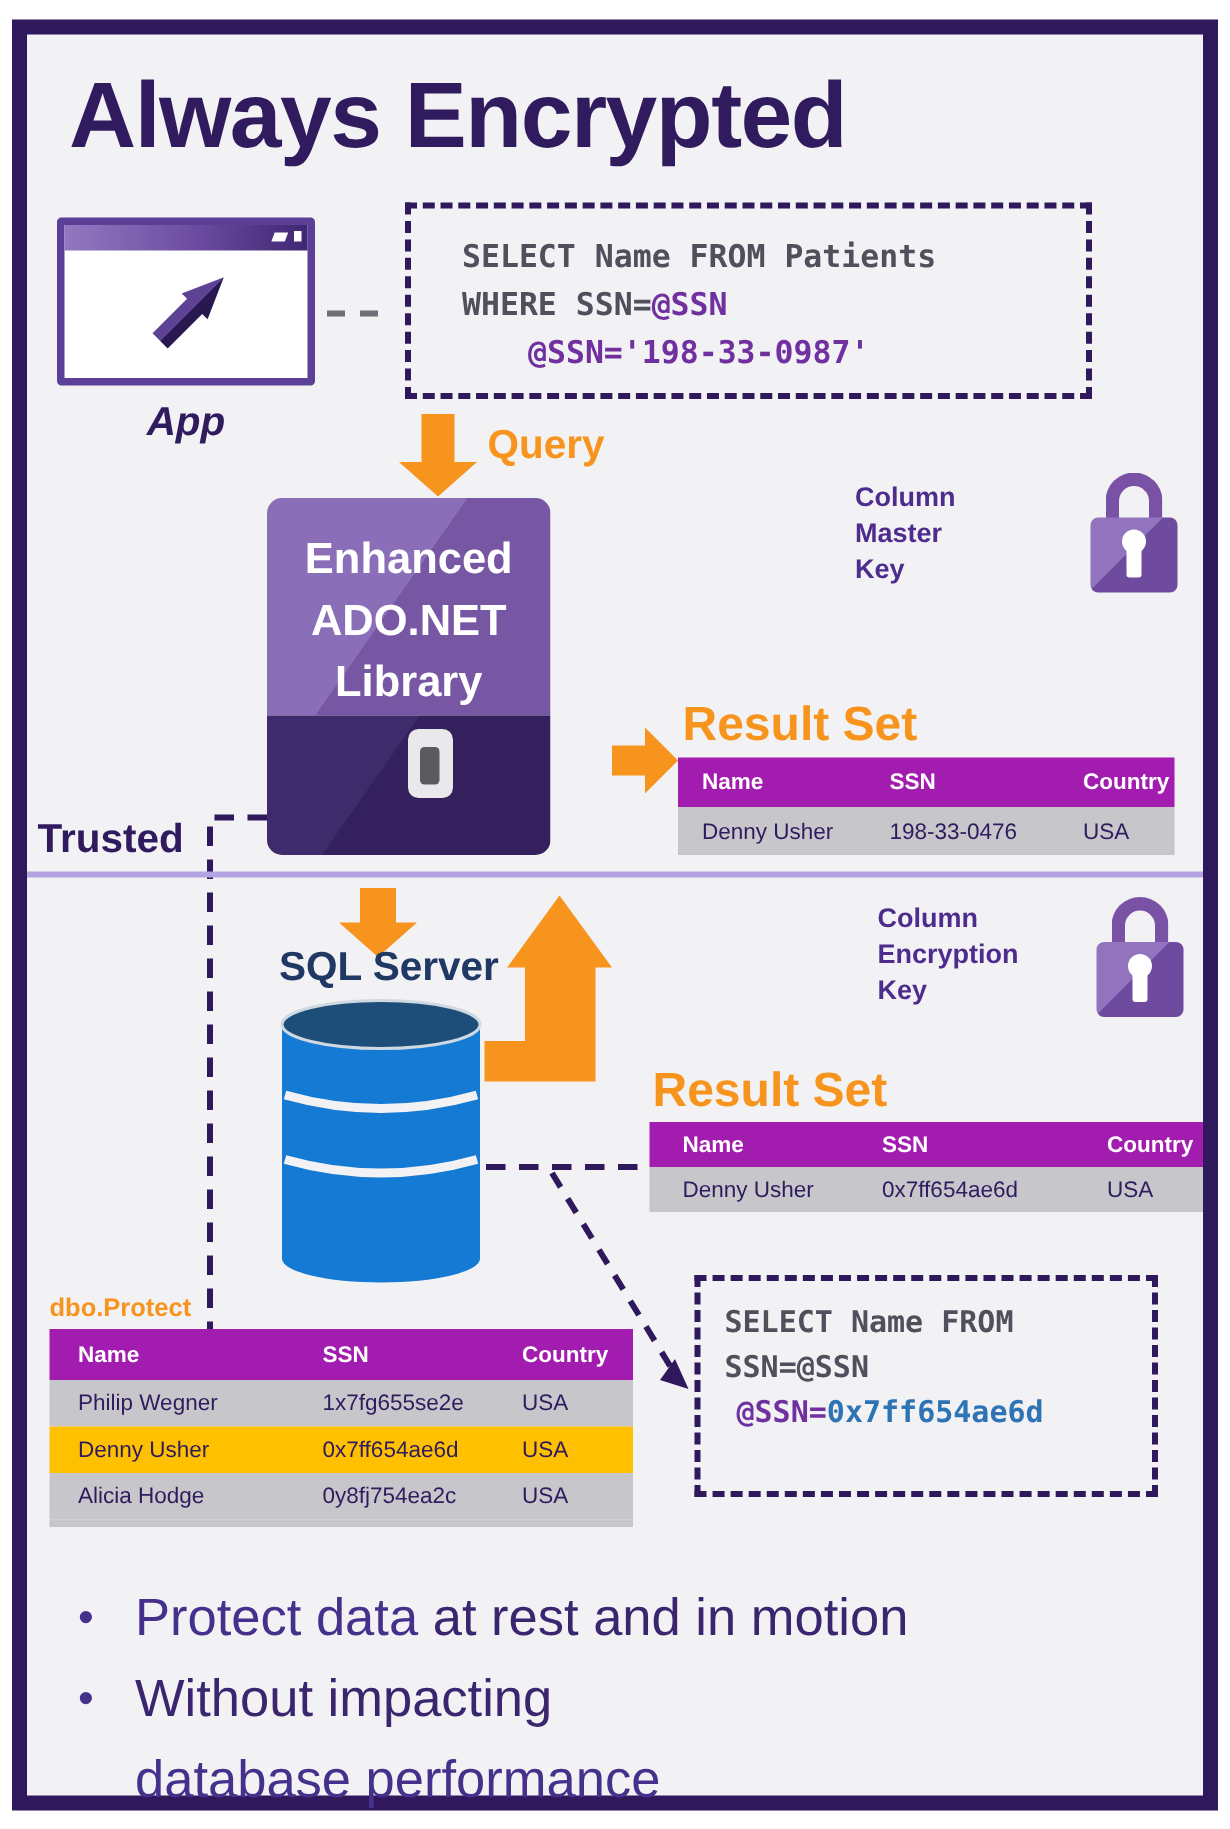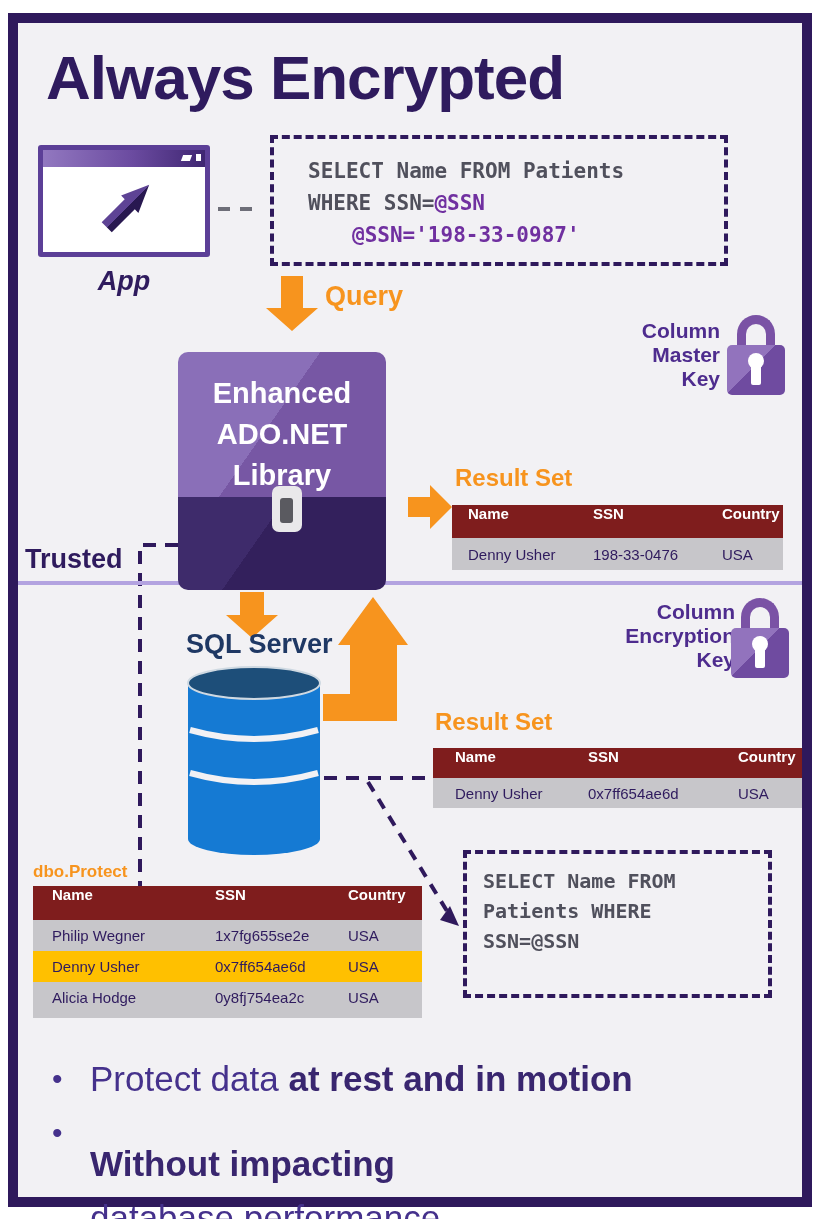--- a/index.html
+++ b/index.html
@@ -30,65 +30,65 @@
   .sql-box-top{left:270px;top:135px;width:458px;height:131px;padding:16px 0 0 34px;font-size:21px;line-height:32px;}
   .sql-box-bottom{left:463px;top:850px;width:309px;height:148px;padding:12px 0 0 16px;font-size:20px;line-height:30px;}
   .code-purple{color:#7030A0;}
   .code-blue{color:#2E74B5;}
   .indent1{padding-left:44px;}
   .indent2{padding-left:8px;}
 
   .query-label{left:325px;top:281px;font-size:27px;font-weight:bold;color:#F7941E;z-index:3;}
 
   
-  .key-label{width:150px;text-align:right;font-size:21px;font-weight:bold;color:#4E2C8E;line-height:24px;z-index:3;}
+  .key-label{width:150px;text-align:left;font-size:18px;font-weight:bold;color:#4E2C8E;line-height:24px;z-index:3;}
   .cmk-label{left:570px;top:319px;}
   .cek-label{left:585px;top:600px;}
   .lock{width:58px;height:80px;z-index:3;}
   .shackle{width:38px;height:33px;margin:0 auto;box-sizing:border-box;
            border:9px solid #7A52A5;border-bottom:none;border-radius:19px 19px 0 0;}
   .lockbody{position:relative;width:58px;height:50px;margin-top:-3px;border-radius:5px;
             background:linear-gradient(135deg,#9273BD 45%,#6F4BA0 45%);}
   .keyhole{position:absolute;left:50%;top:8px;margin-left:-8px;width:16px;height:16px;border-radius:50%;background:#ffffff;}
   .keystem{position:absolute;left:50%;top:19px;margin-left:-5px;width:10px;height:21px;background:#ffffff;border-radius:2px;}
 
   
-  .adonet{left:178px;top:352px;width:208px;height:238px;border-radius:10px;overflow:hidden;z-index:3;}
+  .adonet{left:178px;top:332px;width:189px;height:238px;border-radius:10px;overflow:hidden;z-index:3;}
   .adonet-top{width:100%;height:145px;background:linear-gradient(125deg,#8A6FB8 0%,#8A6FB8 46%,#7757A4 46%,#7757A4 100%);
               color:#ffffff;text-align:center;font-size:29px;font-weight:600;line-height:41px;padding-top:21px;box-sizing:border-box;}
   .adonet-bottom{width:100%;height:93px;background:linear-gradient(125deg,#3E2B6B 0%,#3E2B6B 40%,#33205C 40%,#33205C 100%);}
   .usb-key{left:272px;top:486px;width:30px;height:46px;background:#E9E8EA;border-radius:7px;z-index:4;}
   .usb-key-inner{position:absolute;left:8px;top:12px;width:13px;height:25px;background:#5A5A60;border-radius:3px;}
 
   .trusted-label{left:25px;top:544px;font-size:27px;font-weight:bold;color:#2F1B5E;z-index:3;}
   .divider{left:18px;top:581px;width:784px;height:4px;background:#B3A3E0;z-index:2;}
 
   .sqlserver-label{left:186px;top:629px;font-size:27px;font-weight:bold;color:#1F3864;z-index:3;}
 
   
-  .rs-title{font-size:24px;font-weight:bold;color:#F7941E;z-index:3;}
+  .rs-title{font-size:32px;font-weight:bold;color:#F7941E;z-index:3;}
   .dtable{z-index:3;font-size:15px;}
-  .thead{display:flex;background:#7f1d1d;color:#ffffff;font-weight:bold;align-items:flex-start;}
+  .thead{display:flex;background:#a21caf;color:#ffffff;font-weight:bold;align-items:center;}
   .trow{display:flex;background:#C7C6CA;color:#2F1B5E;align-items:center;}
   .trow.hl{background:#FFC000;}
   .cell{box-sizing:border-box;white-space:nowrap;overflow:hidden;}
   .t1 .thead{height:33px;} .t1 .trow{height:32px;}
   .t1 .c1{width:141px;padding-left:16px;} .t1 .c2{width:129px;} .t1 .c3{width:61px;}
   .t2 .thead{height:30px;} .t2 .trow{height:30px;}
   .t2 .c1{width:155px;padding-left:22px;} .t2 .c2{width:150px;} .t2 .c3{width:64px;}
   .t3 .thead{height:34px;} .t3 .trow{height:31px;}
   .t3 .c1{width:182px;padding-left:19px;} .t3 .c2{width:133px;} .t3 .c3{width:74px;}
   .t3-footer{height:5px;background:#C7C6CA;}
   .patients-title{left:33px;top:862px;font-size:17px;font-weight:bold;color:#F7941E;z-index:3;}
 
   
   .bullets{left:52px;top:1052px;width:720px;color:#45318C;font-size:35px;line-height:54px;z-index:3;}
   .bullet-row{display:flex;}
   .bullet-marker{width:38px;font-size:30px;}
-  .bold{font-weight:bold;color:#39266F;margin-top:31px;}
+  .bold{font-weight:normal;color:#39266F;}
   .cont{margin-left:38px;}
 </style>
 </head>
 <body>
 
 <div class="canvas">
 
   <div class="abs frame"></div>
 
   <svg class="abs overlay" viewBox="0 0 820 1219">
@@ -230,22 +230,22 @@
     <div class="trow">
       <span class="cell c1">Alicia Hodge</span>
       <span class="cell c2">0y8fj754ea2c</span>
       <span class="cell c3">USA</span>
     </div>
     <div class="t3-footer"></div>
   </div>
 
   <div class="abs sql-box sql-box-bottom">
     <div><span>SELECT Name FROM</span></div>
-    <div><span>Patients WHERE</span></div>
     <div><span>SSN=@SSN</span></div>
+    <div class="indent2"><span class="code-purple">@SSN=</span><span class="code-blue">0x7ff654ae6d</span></div>
   </div>
 
   <div class="abs bullets">
     <div class="bullet-row">
       <span class="bullet-marker">•</span>
       <span><span>Protect data </span><span class="bold">at rest and in motion</span></span>
     </div>
     <div class="bullet-row">
       <span class="bullet-marker">•</span>
       <span class="bold">Without impacting</span>

